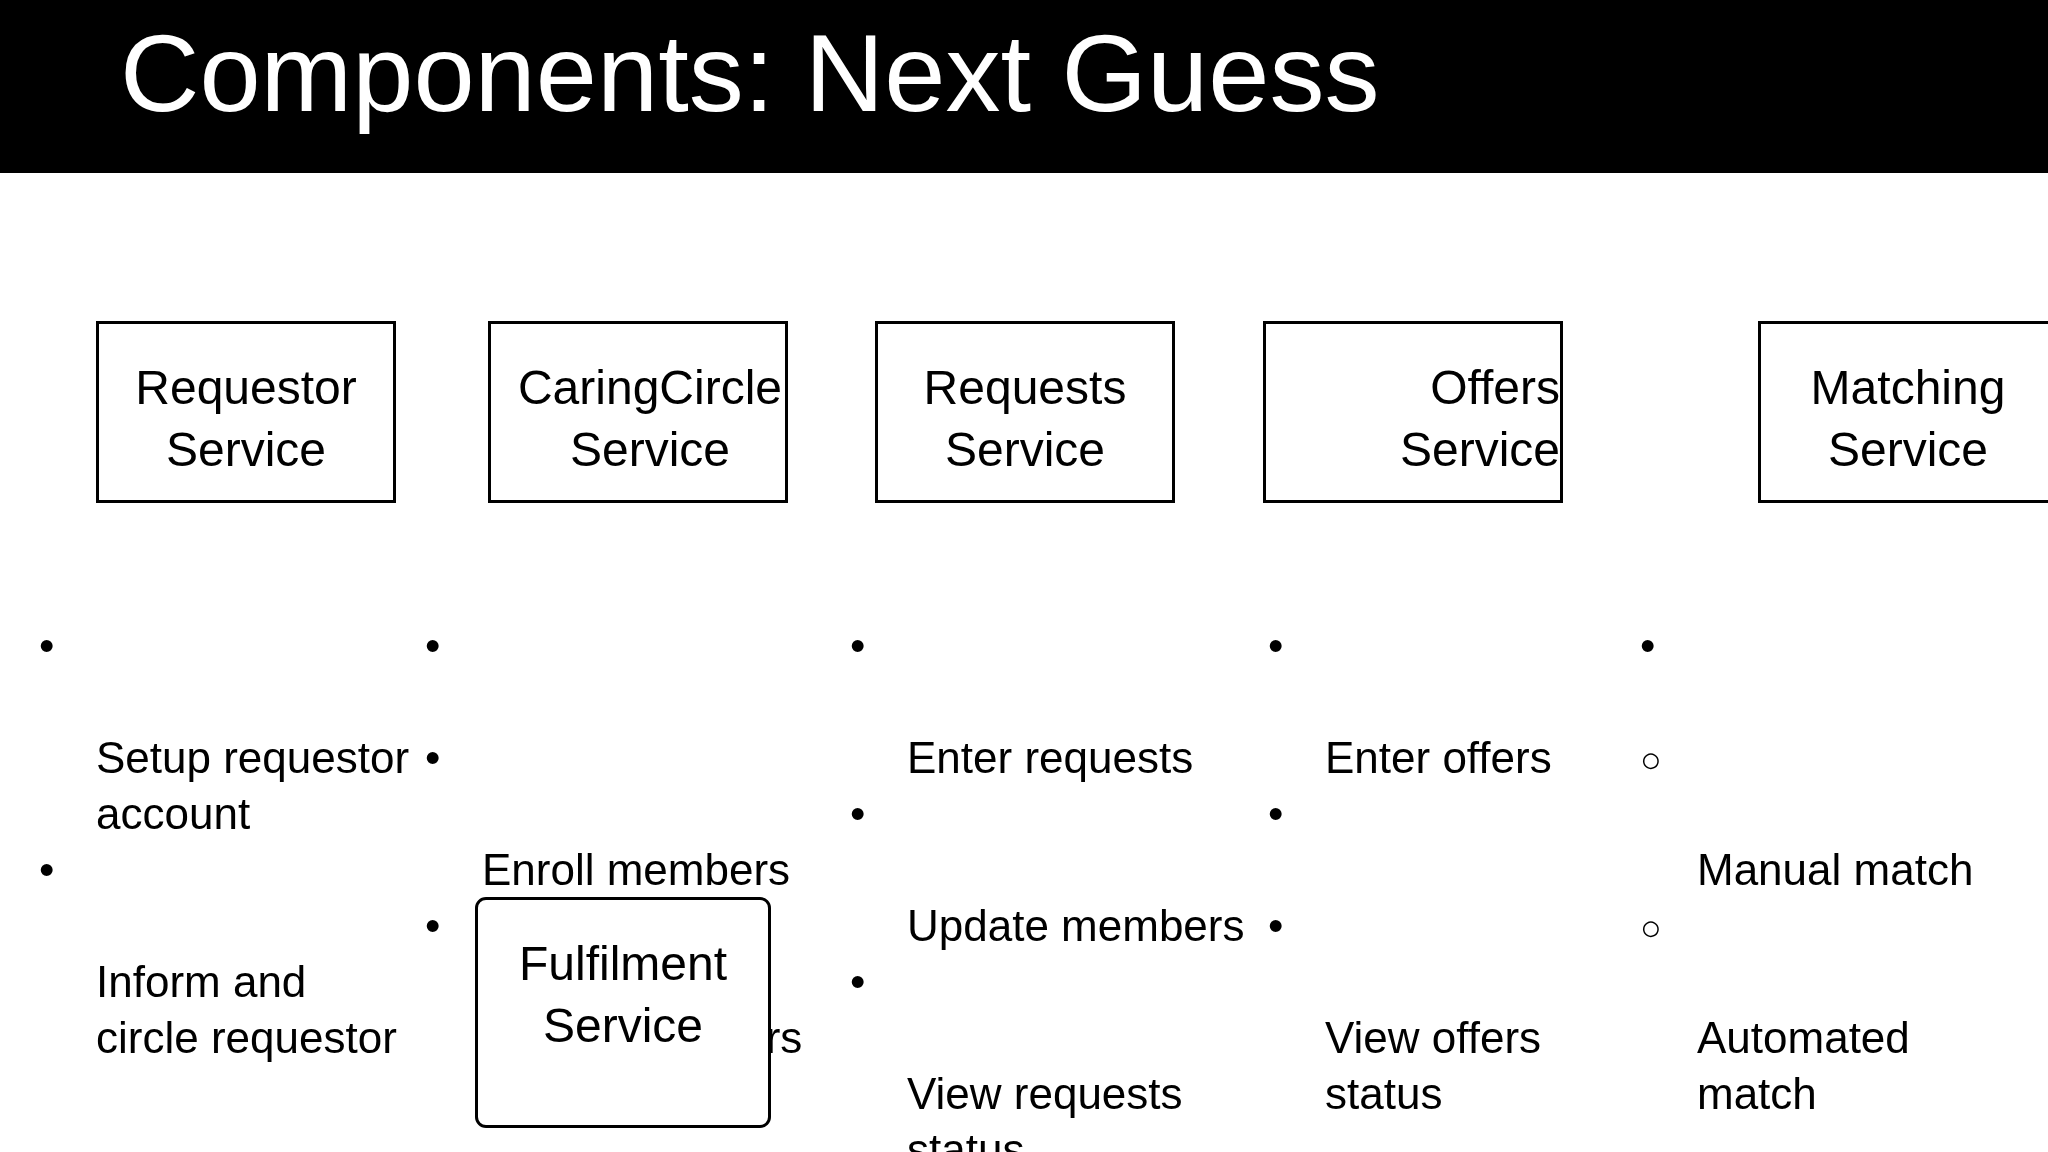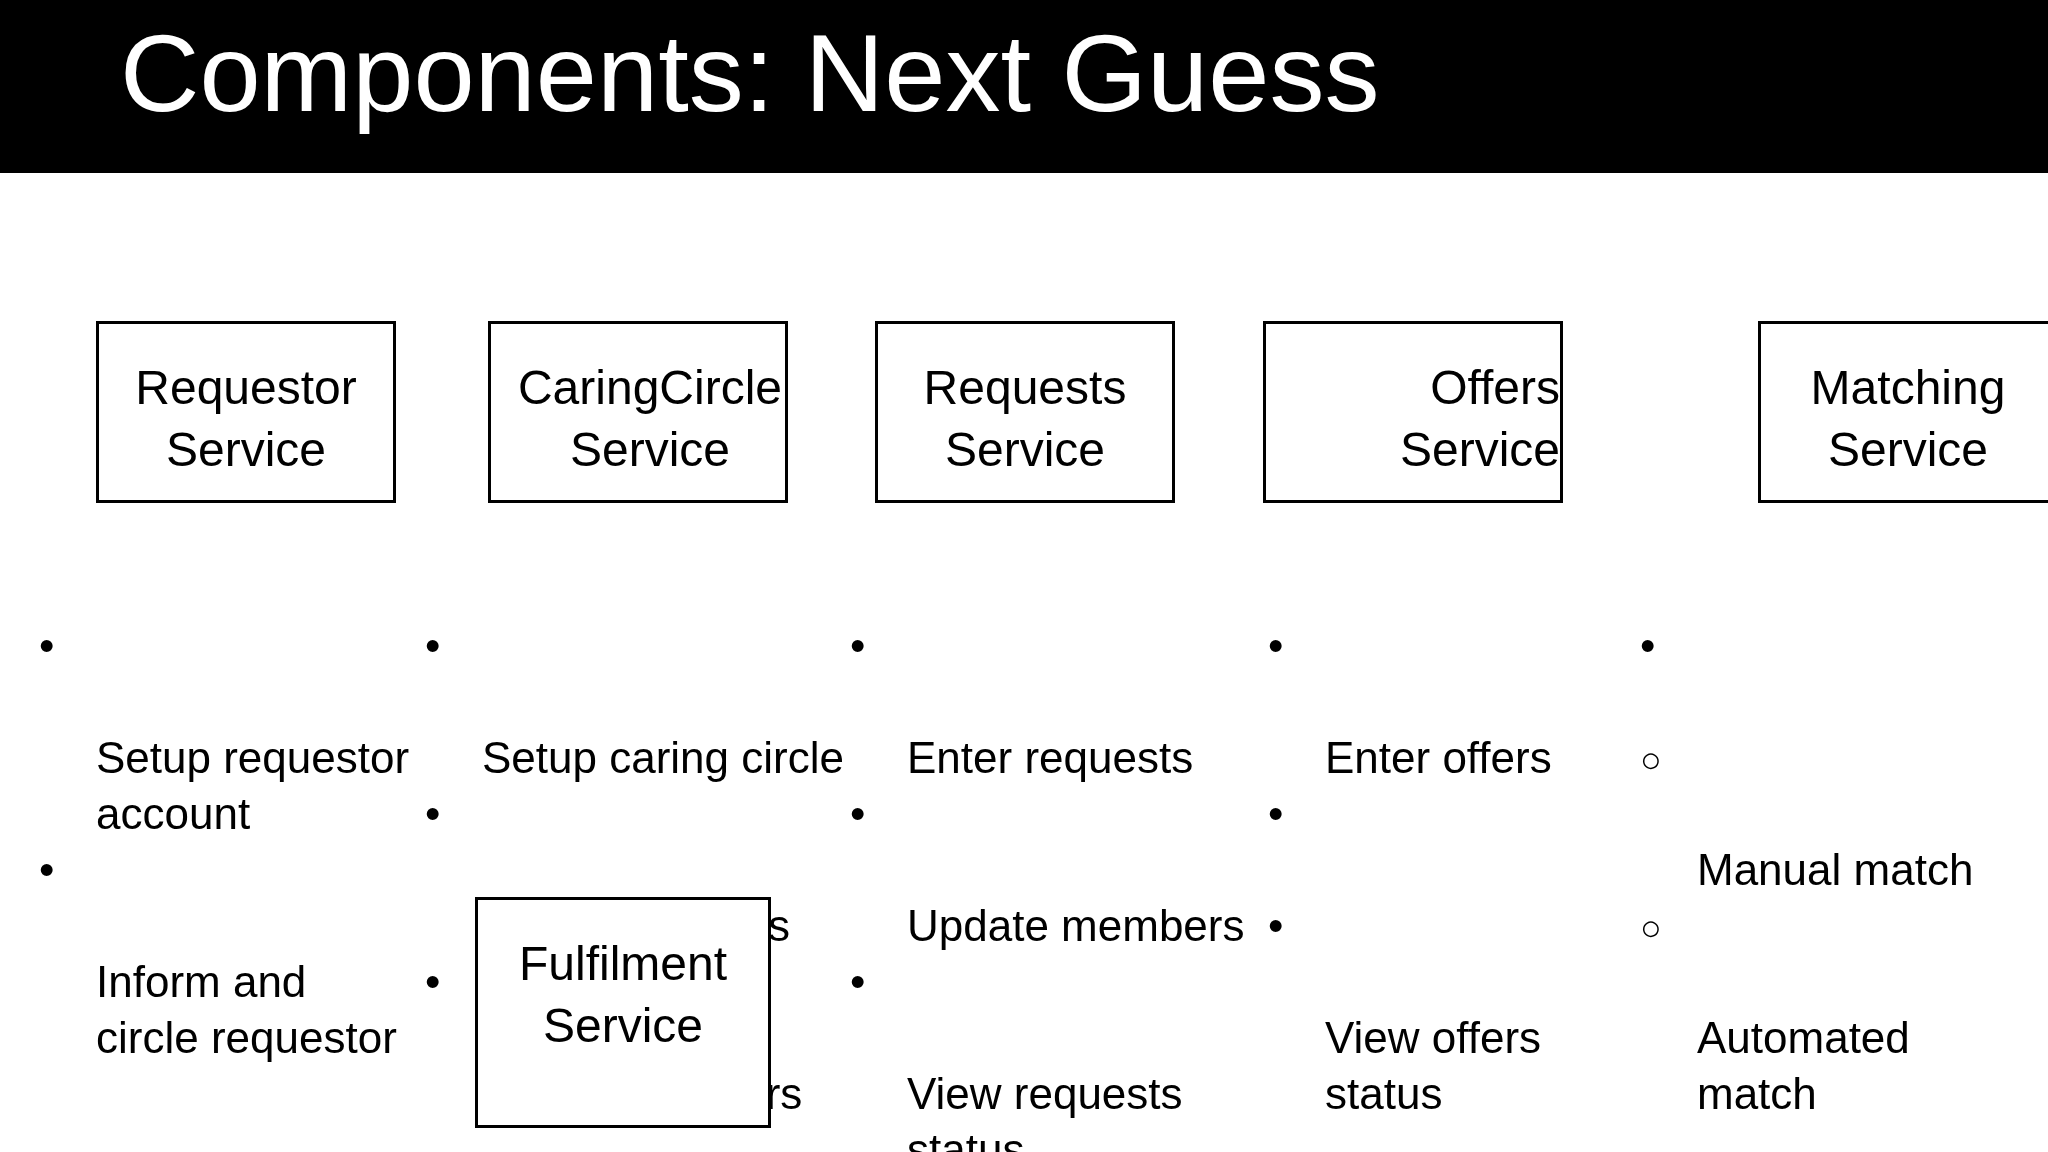--- a/index.html
+++ b/index.html
@@ -37,21 +37,21 @@
     border: 3px solid #000000;
     box-sizing: border-box;
     background: #ffffff;
     text-align: center;
   }
   .svc-box.col0 { left: 96px; }
   .svc-box.col1 { left: 488px; padding-left: 24px; }
   .svc-box.col2 { left: 875px; }
   .svc-box.col3 { left: 1263px; text-align: right; }
   .svc-box.col4 { left: 1741px; margin-left: 17px; }
-  .svc-box.fulfilment { left: 475px; top: 897px; width: 296px; height: 231px; }
+  .svc-box.fulfilment { left: 475px; top: 897px; width: 296px; height: 231px; border-radius: 11px; }
   .svc-label {
     display: block;
     margin-top: 33px;
     font-size: 48px;
     line-height: 62px;
     white-space: pre-line;
   }
   
   .blist {
     position: absolute;
@@ -119,21 +119,20 @@
     <div class="bitem">
       <span class="marker">•</span>
       <span class="btext">Inform and
 circle requestor</span>
     </div>
   </div>
 
   <div class="blist col1">
     <div class="bitem">
       <span class="marker">•</span>
-      <span class="btext">Setup caring circle</span>
     </div>
     <div class="bitem">
       <span class="marker">•</span>
       <span class="btext">Enroll members</span>
     </div>
     <div class="bitem">
       <span class="marker">•</span>
       <span class="btext">Inform members</span>
     </div>
   </div>

